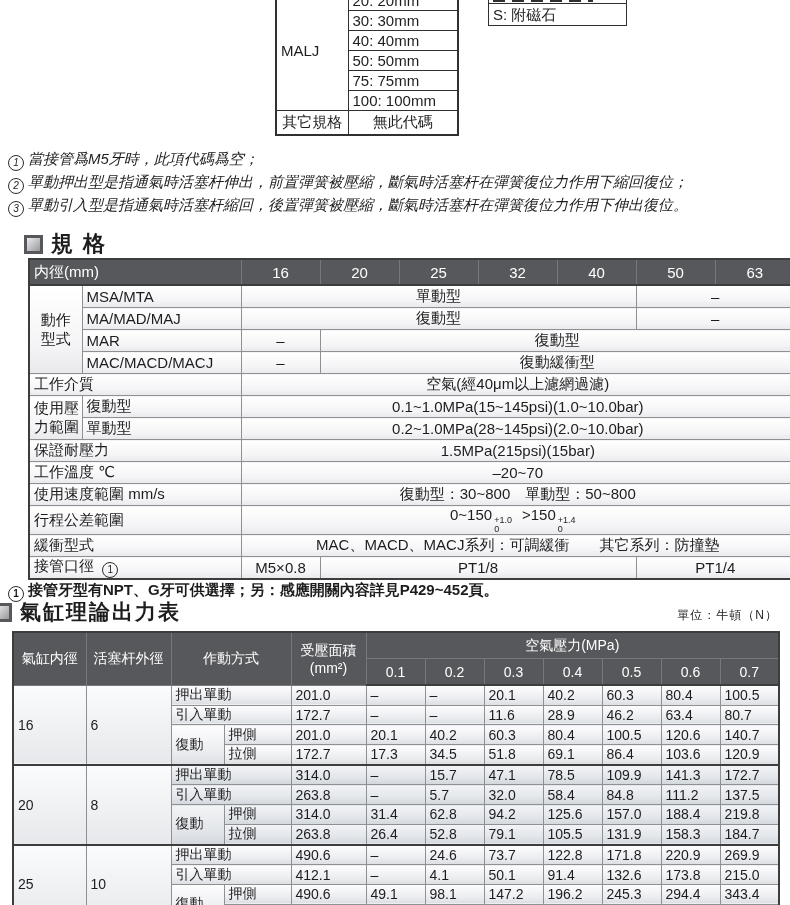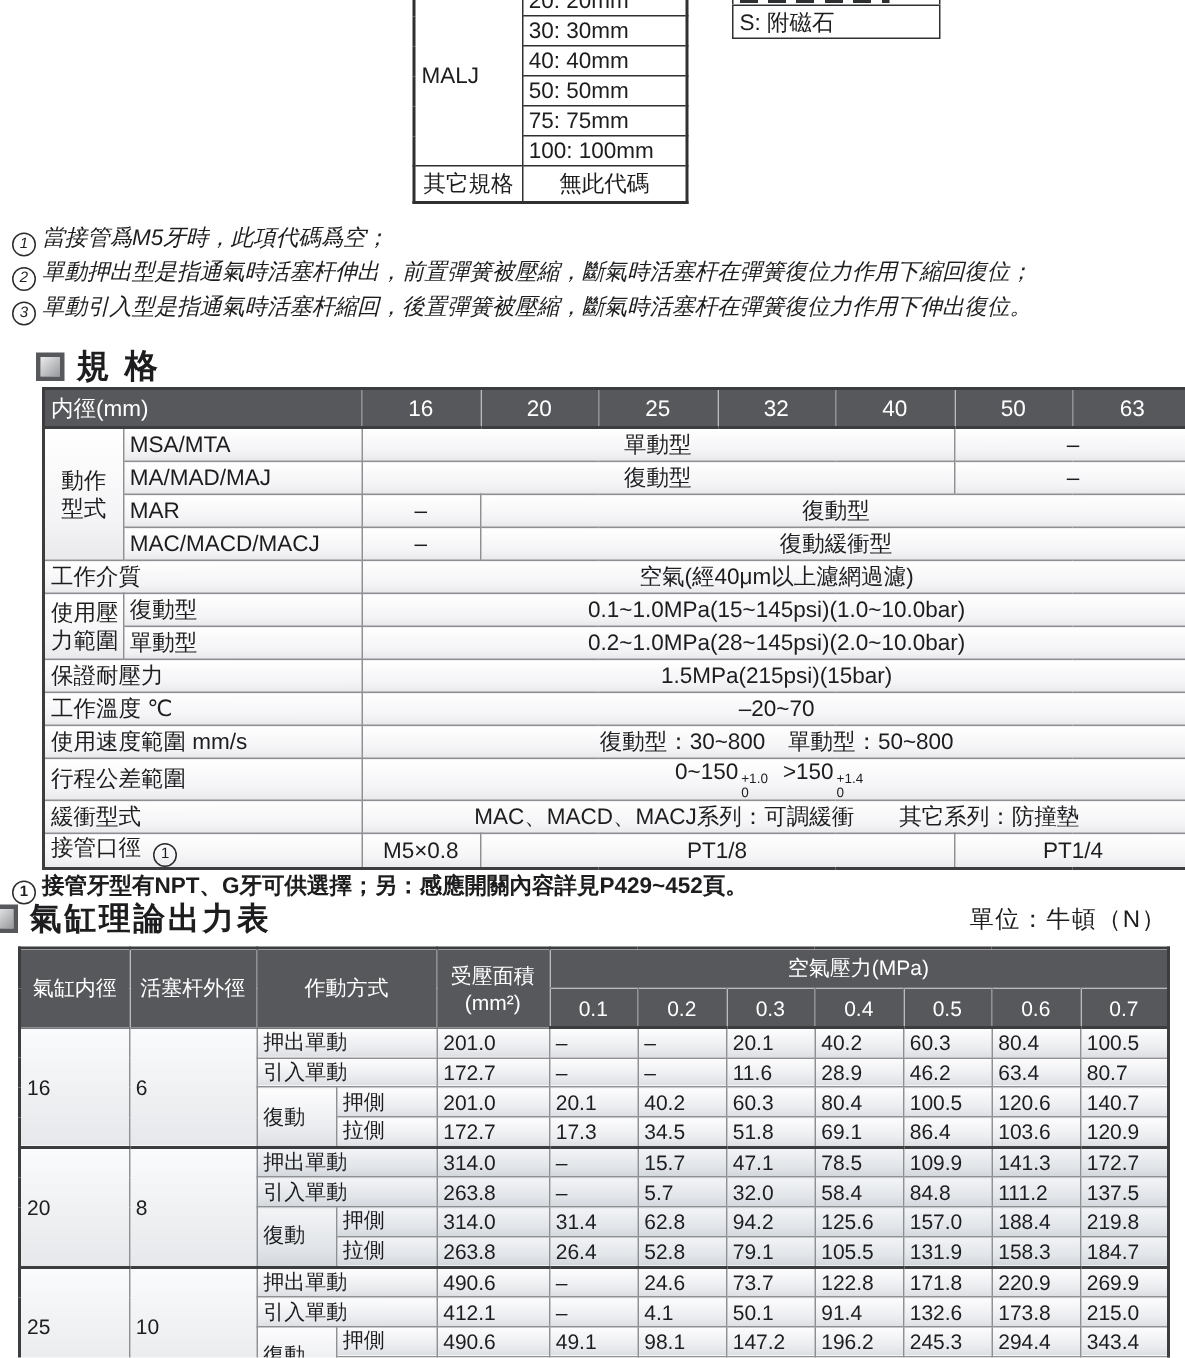--- a/index.html
+++ b/index.html
@@ -31,21 +31,21 @@
 
   
   .sec-title{display:flex;align-items:center;gap:8px;font-size:22px;font-weight:bold;letter-spacing:2px;}
   .bullet{width:13px;height:13px;border:3px solid var(--header-bg);
           background:linear-gradient(135deg,#ececee,#97989b);flex:none;}
   .spec-title{position:absolute;left:8px;top:229px;padding-left:16px;}
   .force-head{position:absolute;left:0;top:598px;width:778px;display:flex;
               justify-content:space-between;align-items:flex-end;gap:40px;}
   .force-head .sec-title{font-size:21px;}
   .force-head .bullet{margin-left:-7px;}
-  .unit{font-size:16px;letter-spacing:1px;padding-bottom:2px;}
+  .unit{font-size:12px;letter-spacing:1px;padding-bottom:2px;}
 
   
   .spec{position:absolute;left:28px;top:258px;width:766px;}
   .spec table{width:766px;border:2px solid #3c3d3f;font-size:15px;}
   .spec td{border:1px solid #8e9093;height:21px;}
   .spec tr.hdr td{background:var(--header-bg);color:#fff;border-color:#76787b;height:24px;
                   border-bottom:2px solid #3c3d3f;font-size:15px;}
   .spec td.c{text-align:center;}
   .spec td{background:linear-gradient(180deg,#ffffff 0%,#f4f4f6 70%,#e9e9ec 100%);}
   .tol{display:inline-flex;flex-direction:column;font-size:9px;line-height:9px;

